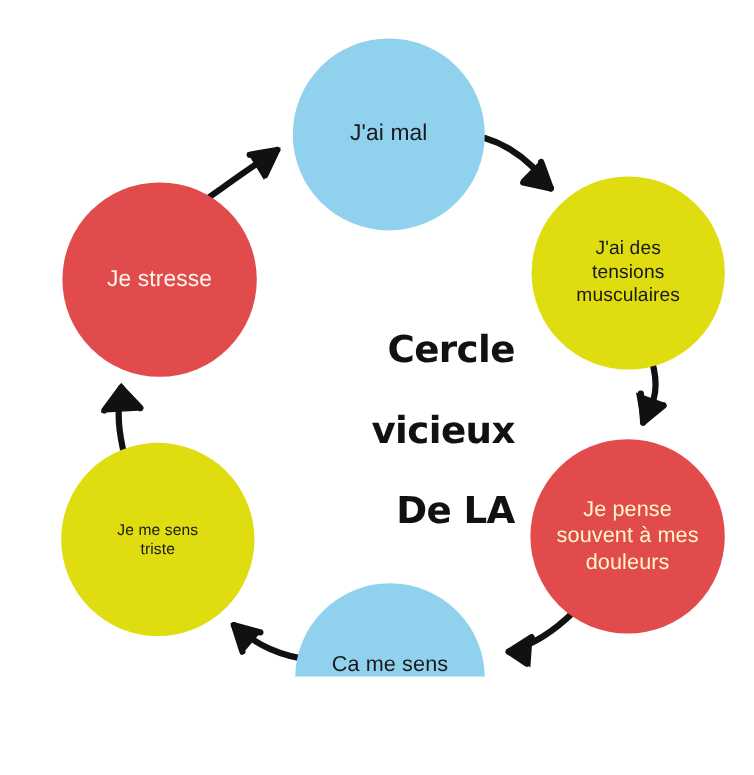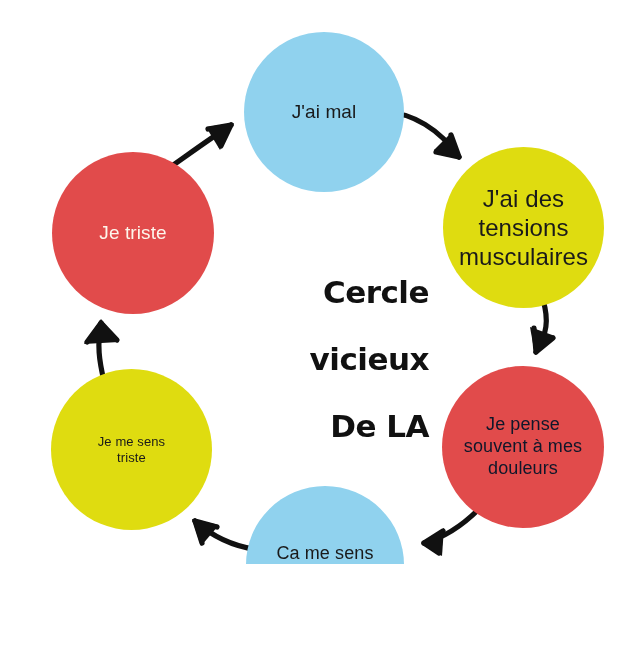--- a/index.html
+++ b/index.html
@@ -45,21 +45,21 @@
   }
   
   #node-0 {           
     left: 229px; top: 32px; width: 160px; height: 160px;
   }
   #node-0 .node-label { font-size: 19px; }
 
   #node-1 {           
     left: 428px; top: 147px; width: 161px; height: 161px;
   }
-  #node-1 .node-label { font-size: 24px; }
+  #node-1 .node-label { font-size: 16px; }
 
   #node-2 {           
     left: 427px; top: 366px; width: 162px; height: 162px;
   }
   #node-2 .node-label { font-size: 18px; }
 
   #node-3 {           
     left: 231px; top: 486px; width: 158px; height: 158px;
   }
   #node-3 .node-label { font-size: 18px; }
@@ -140,37 +140,37 @@
     <span class="node-label" style="color:#1a1a1a;">J'ai mal</span>
   </div>
 
   <div class="node" id="node-1" style="background:#dfdc10;">
     <span class="node-label" style="color:#1a1a1a;">J'ai des
 tensions
 musculaires</span>
   </div>
 
   <div class="node" id="node-2" style="background:#e14b4b;">
-    <span class="node-label" style="color:#0f172a;">Je pense
+    <span class="node-label" style="color:#fef9c3;">Je pense
 souvent à mes
 douleurs</span>
   </div>
 
   <div class="node" id="node-3" style="background:#90d2ee;">
     <span class="node-label" style="color:#1a1a1a;">Ca me sens
 anxieux</span>
   </div>
 
   <div class="node" id="node-4" style="background:#dfdc10;">
     <span class="node-label" style="color:#1a1a1a;">Je me sens
 triste</span>
   </div>
 
   <div class="node" id="node-5" style="background:#e14b4b;">
-    <span class="node-label" style="color:#fdf6ec;">Je triste</span>
+    <span class="node-label" style="color:#fdf6ec;">Je stresse</span>
   </div>
 
   <div id="center-title">
     <span class="t-line">Cercle</span>
     <span class="t-line">vicieux</span>
     <span class="t-line">De LA</span>
   </div>
 
 </div>
 

